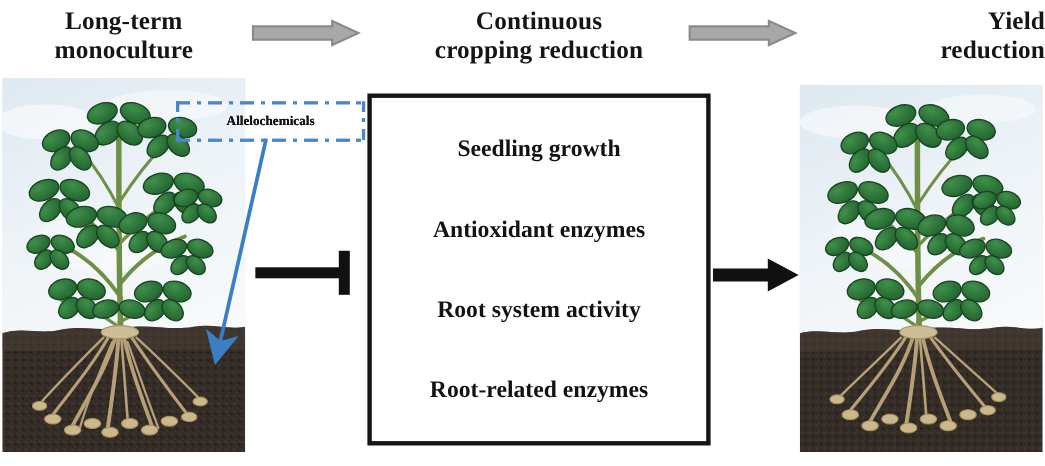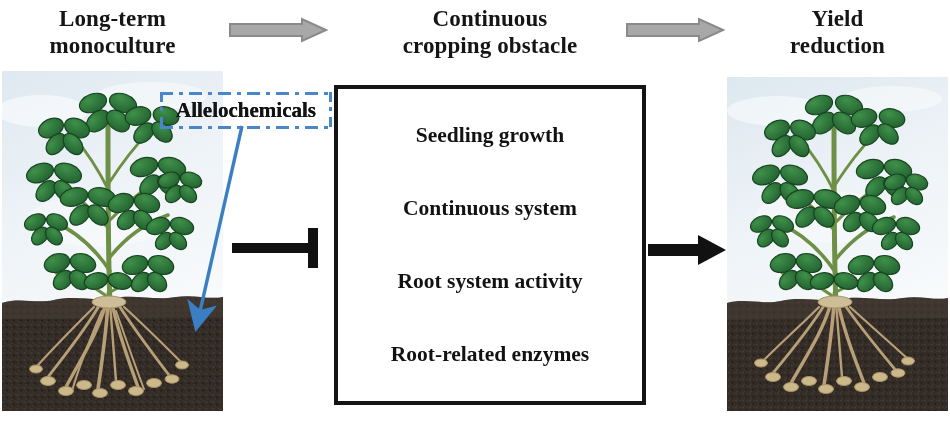--- a/index.html
+++ b/index.html
@@ -18,21 +18,21 @@
     position:absolute;
     text-align:center;
     font-weight:bold;
     color:#151515;
     font-size:23px;
     line-height:1.18;
     letter-spacing:.1px;
   }
   #title-left  {left:0px;   width:225px; top:5px;}
   #title-mid   {left:330px; width:320px; top:5px;}
-  #title-right {left:725px; width:225px; top:5px;}
+  #title-right {left:725px; width:225px; top:5px;text-align:right;}
 
   .garrow{position:absolute;top:17px;height:26px;}
   .garrow svg{display:block;}
   #garrow-1{left:228px;width:100px;}
   #garrow-2{left:625px;width:100px;}
 
   
   .panel{
     position:absolute;
     overflow:hidden;
@@ -54,21 +54,21 @@
   }
   #allelo-box.dashdot{
     border:none;
     background:
       repeating-linear-gradient(90deg,#4a87c8 0 13px,transparent 13px 19px,#4a87c8 19px 23px,transparent 23px 29px) left top/100% 3px no-repeat,
       repeating-linear-gradient(90deg,#4a87c8 0 13px,transparent 13px 19px,#4a87c8 19px 23px,transparent 23px 29px) left bottom/100% 3px no-repeat,
       repeating-linear-gradient(180deg,#4a87c8 0 10px,transparent 10px 15px,#4a87c8 15px 19px,transparent 19px 25px) left top/3px 100% no-repeat,
       repeating-linear-gradient(180deg,#4a87c8 0 10px,transparent 10px 15px,#4a87c8 15px 19px,transparent 19px 25px) right top/3px 100% no-repeat;
   }
   #allelo-label{
-    font-weight:bold;font-size:21px;color:#131313;
+    font-weight:bold;font-size:12px;color:#131313;
     white-space:nowrap;
     text-shadow:0 0 0 #000;
   }
 
   
   #blue-arrow{position:absolute;left:170px;top:120px;width:90px;height:215px;}
 
   
   #inhibit{position:absolute;left:232px;top:226px;width:100px;height:44px;}
   #black-arrow{position:absolute;left:648px;top:230px;width:80px;height:40px;}
@@ -102,21 +102,21 @@
     <div class="hdr-title" id="title-left" style="white-space:pre-line;">Long-term
 monoculture</div>
 
     <div class="garrow" id="garrow-1">
       <svg viewBox="0 0 100 26" preserveAspectRatio="none" aria-hidden="true">
         <polygon points="2,7 74,7 74,2 98,13 74,24 74,19 2,19" fill="#a8a8a8" stroke="#8a8a8a" stroke-width="2" stroke-linejoin="miter"></polygon>
       </svg>
     </div>
 
     <div class="hdr-title" id="title-mid" style="white-space:pre-line;">Continuous
-cropping obstacle</div>
+cropping reduction</div>
 
     <div class="garrow" id="garrow-2">
       <svg viewBox="0 0 100 26" preserveAspectRatio="none" aria-hidden="true">
         <polygon points="2,7 74,7 74,2 98,13 74,24 74,19 2,19" fill="#a8a8a8" stroke="#8a8a8a" stroke-width="2" stroke-linejoin="miter"></polygon>
       </svg>
     </div>
 
     <div class="hdr-title" id="title-right" style="white-space:pre-line;">Yield
 reduction</div>
   </div>
@@ -440,21 +440,21 @@
 
   <div id="inhibit">
     <svg viewBox="0 0 100 44" aria-hidden="true">
       <rect x="0" y="17" width="84" height="10" fill="#111111"></rect>
       <rect x="76" y="2" width="10" height="40" fill="#111111"></rect>
     </svg>
   </div>
 
   <div id="effects-box">
     <div class="effect-line">Seedling growth</div>
-    <div class="effect-line">Continuous system</div>
+    <div class="effect-line">Antioxidant enzymes</div>
     <div class="effect-line">Root system activity</div>
     <div class="effect-line">Root-related enzymes</div>
   </div>
 
   <div id="black-arrow">
     <svg viewBox="0 0 80 40" aria-hidden="true">
       <polygon points="0,14 50,14 50,5 78,20 50,35 50,26 0,26" fill="#111111"></polygon>
     </svg>
   </div>
 

